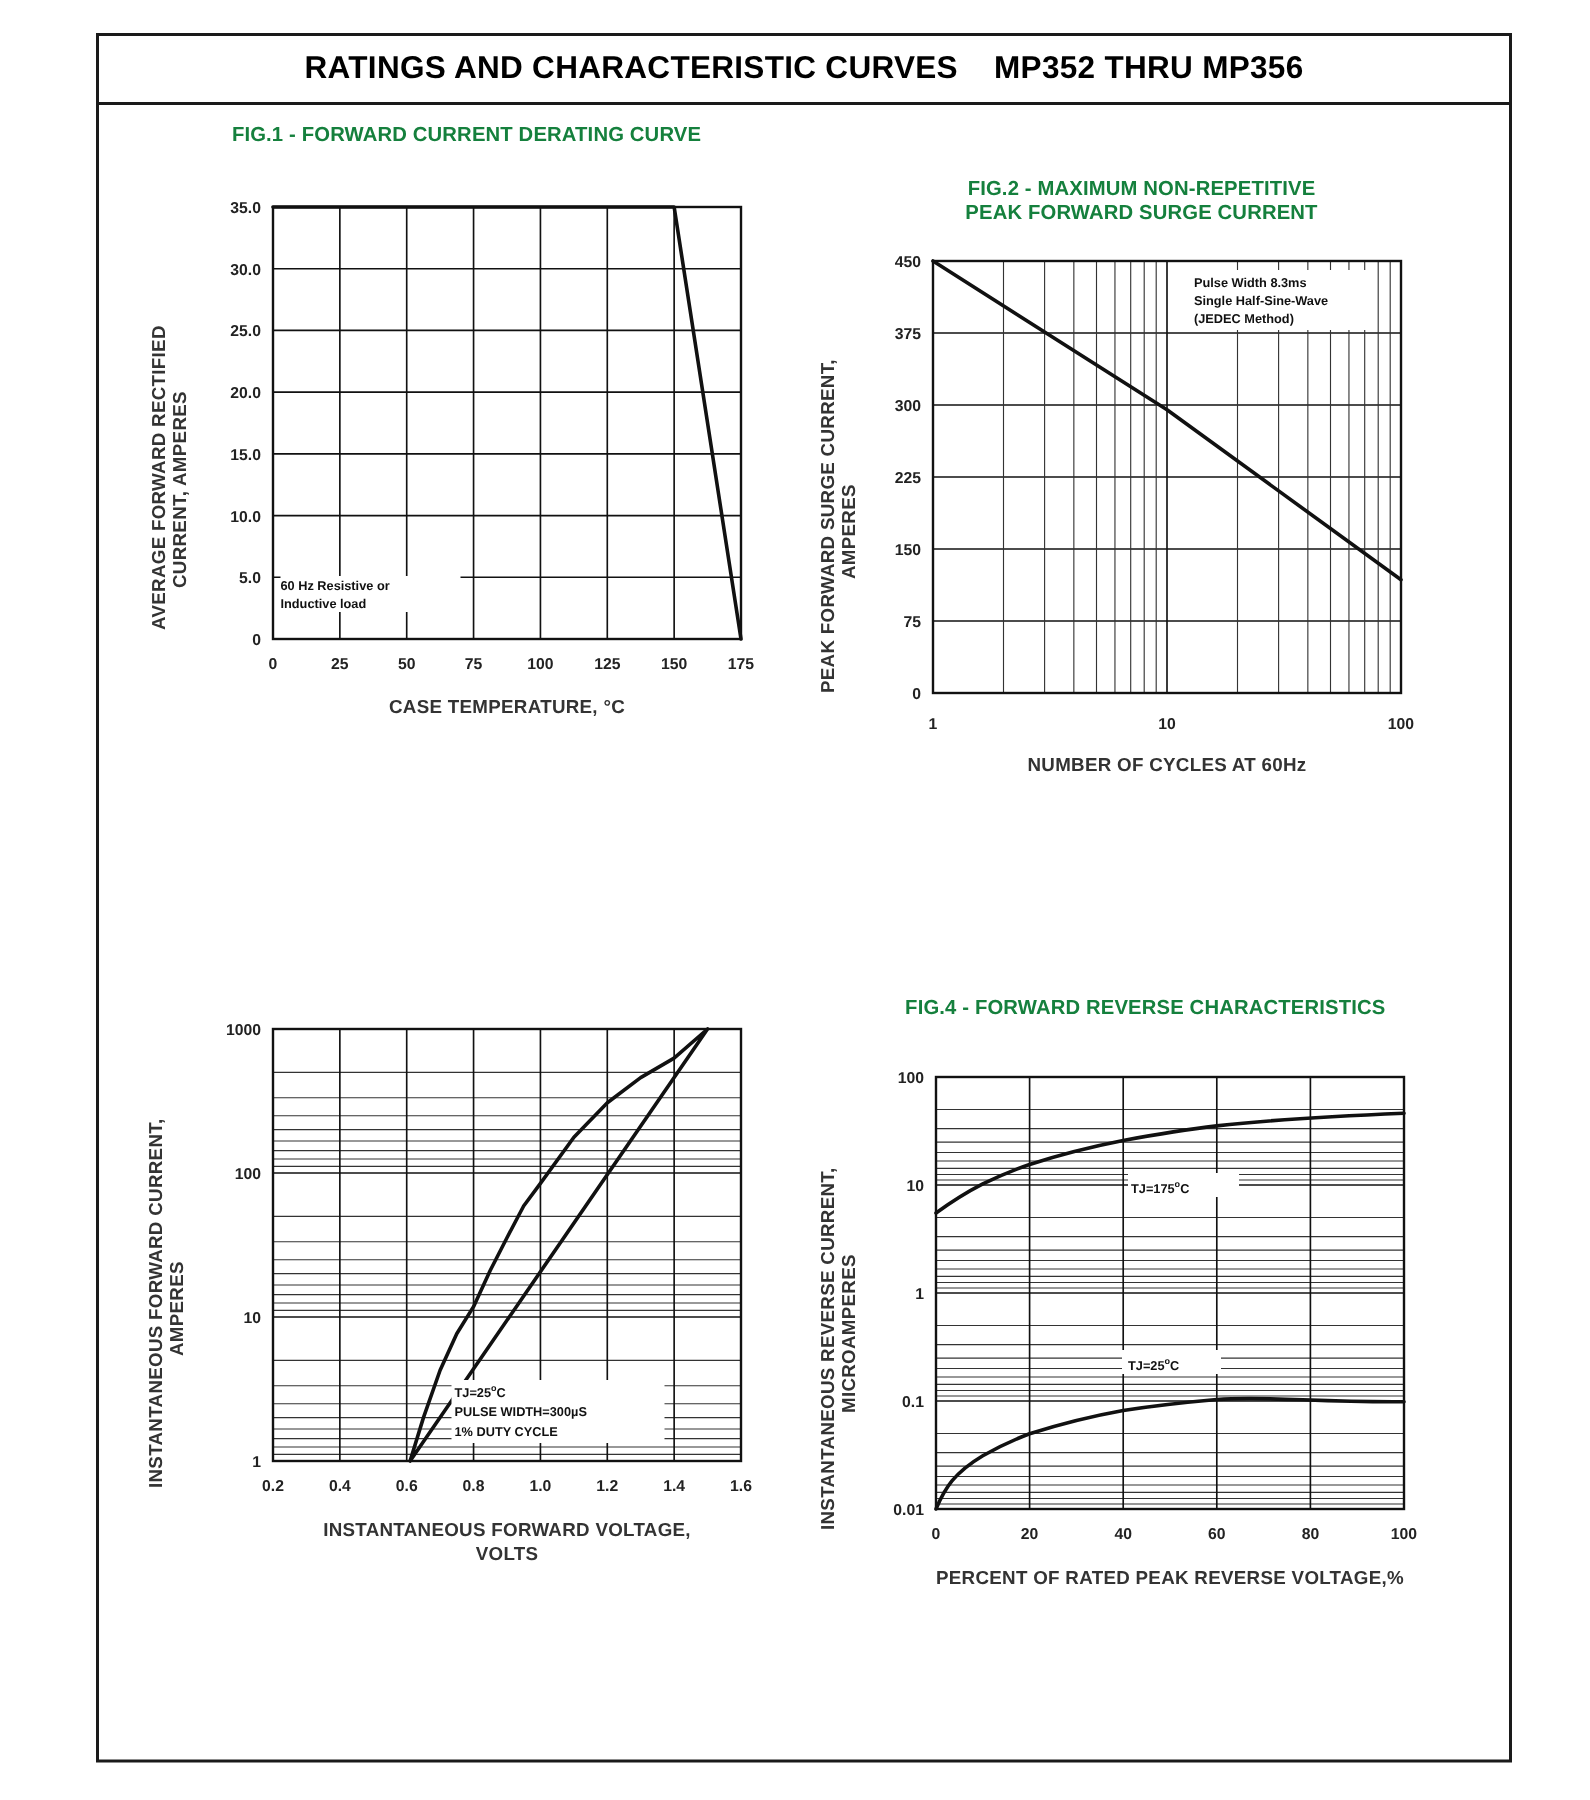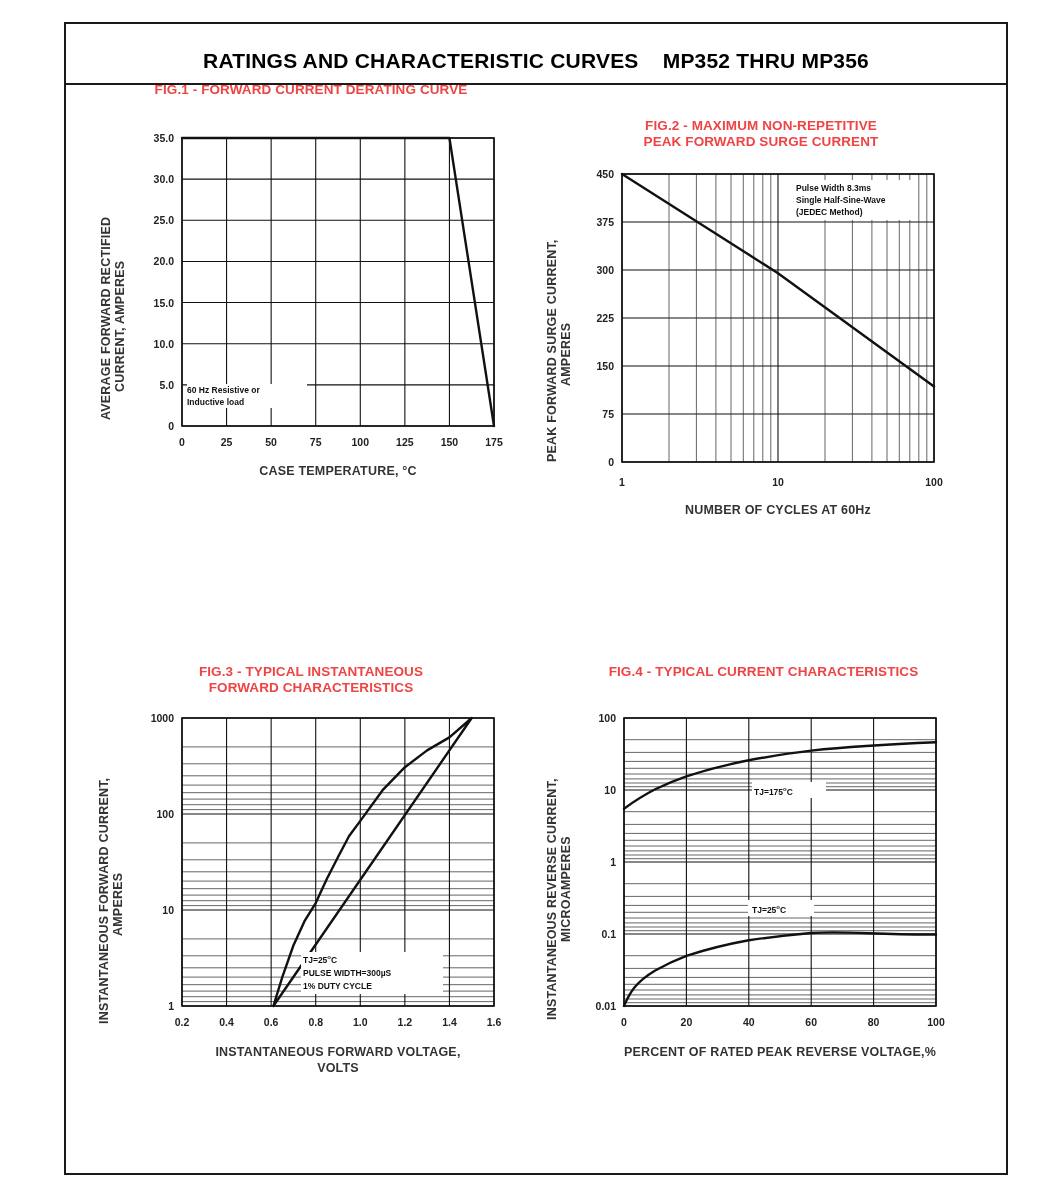--- a/index.html
+++ b/index.html
@@ -16,31 +16,31 @@
     position:absolute;left:64px;top:22px;
     width:944px;height:1153px;
     border:2px solid #1a1a1a;
     box-sizing:border-box;
     background:#fff;
   }
   .header-band{
     position:absolute;left:0;top:0;right:0;height:46px;
     border-bottom:2px solid #1a1a1a;
     box-sizing:border-box;
-    display:flex;align-items:center;justify-content:center;margin-top:15px;
+    display:flex;align-items:center;justify-content:center;
   }
   .header-title{
     font-size:21px;font-weight:bold;letter-spacing:.2px;
     white-space:pre;
   }
 
   
   .fig{position:absolute;}
   .fig-title{
-    text-align:center;font-size:13.5px;font-weight:bold;color:#ef4444;
+    text-align:center;font-size:13.5px;font-weight:bold;color:#15803d;
     line-height:16px;letter-spacing:.1px;white-space:pre-line;
   }
   .plot-wrap{position:relative;}
   svg{display:block;overflow:visible;}
   .axis-title{
     font-size:12.5px;font-weight:bold;fill:#333;letter-spacing:.2px;
     font-family:"Liberation Sans","DejaVu Sans",sans-serif;
   }
   .tick-lbl{
     font-size:10.5px;font-weight:bold;fill:#222;
@@ -196,22 +196,20 @@
             <text class="note" x="260" y="47">Single Half-Sine-Wave</text>
             <text class="note" x="260" y="59">(JEDEC Method)</text>
           </g>
 
           <text class="axis-title" text-anchor="middle" x="242" y="358">NUMBER OF CYCLES AT 60Hz</text>
         </svg>
       </div>
     </div>
 
     <div class="fig" style="left:20px;top:640px;width:450px;">
-      <div class="fig-title">FIG.3 - TYPICAL INSTANTANEOUS
-FORWARD CHARACTERISTICS</div>
       <div class="plot-wrap" style="margin-top:8px;">
         <svg width="450" height="400" viewBox="0 0 450 400">
           <text class="axis-title" transform="translate(22,320) rotate(-90)">INSTANTANEOUS FORWARD CURRENT,</text>
           <text class="axis-title" transform="translate(36,232) rotate(-90)">AMPERES</text>
 
           <g>
 
             <line class="grid-major" x1="96" y1="14" x2="408" y2="14"></line>
             <line class="grid-minor" x1="96" y1="42.9" x2="408" y2="42.9"></line>
             <line class="grid-minor" x1="96" y1="59.8" x2="408" y2="59.8"></line>
@@ -282,21 +280,21 @@
             <text class="note" x="217" y="285">1% DUTY CYCLE</text>
           </g>
 
           <text class="axis-title" text-anchor="middle" x="252" y="352">INSTANTANEOUS FORWARD VOLTAGE,</text>
           <text class="axis-title" text-anchor="middle" x="252" y="368">VOLTS</text>
         </svg>
       </div>
     </div>
 
     <div class="fig" style="left:470px;top:640px;width:455px;">
-      <div class="fig-title">FIG.4 - TYPICAL CURRENT CHARACTERISTICS</div>
+      <div class="fig-title">FIG.4 - FORWARD REVERSE CHARACTERISTICS</div>
       <div class="plot-wrap" style="margin-top:24px;">
         <svg width="455" height="400" viewBox="0 0 455 400">
           <text class="axis-title" transform="translate(20,316) rotate(-90)">INSTANTANEOUS REVERSE CURRENT,</text>
           <text class="axis-title" transform="translate(34,238) rotate(-90)">MICROAMPERES</text>
 
           <g>
 
             <line class="grid-major" x1="88" y1="14" x2="400" y2="14"></line>
             <line class="grid-minor" x1="88" y1="35.7" x2="400" y2="35.7"></line>
             <line class="grid-minor" x1="88" y1="48.4" x2="400" y2="48.4"></line>

